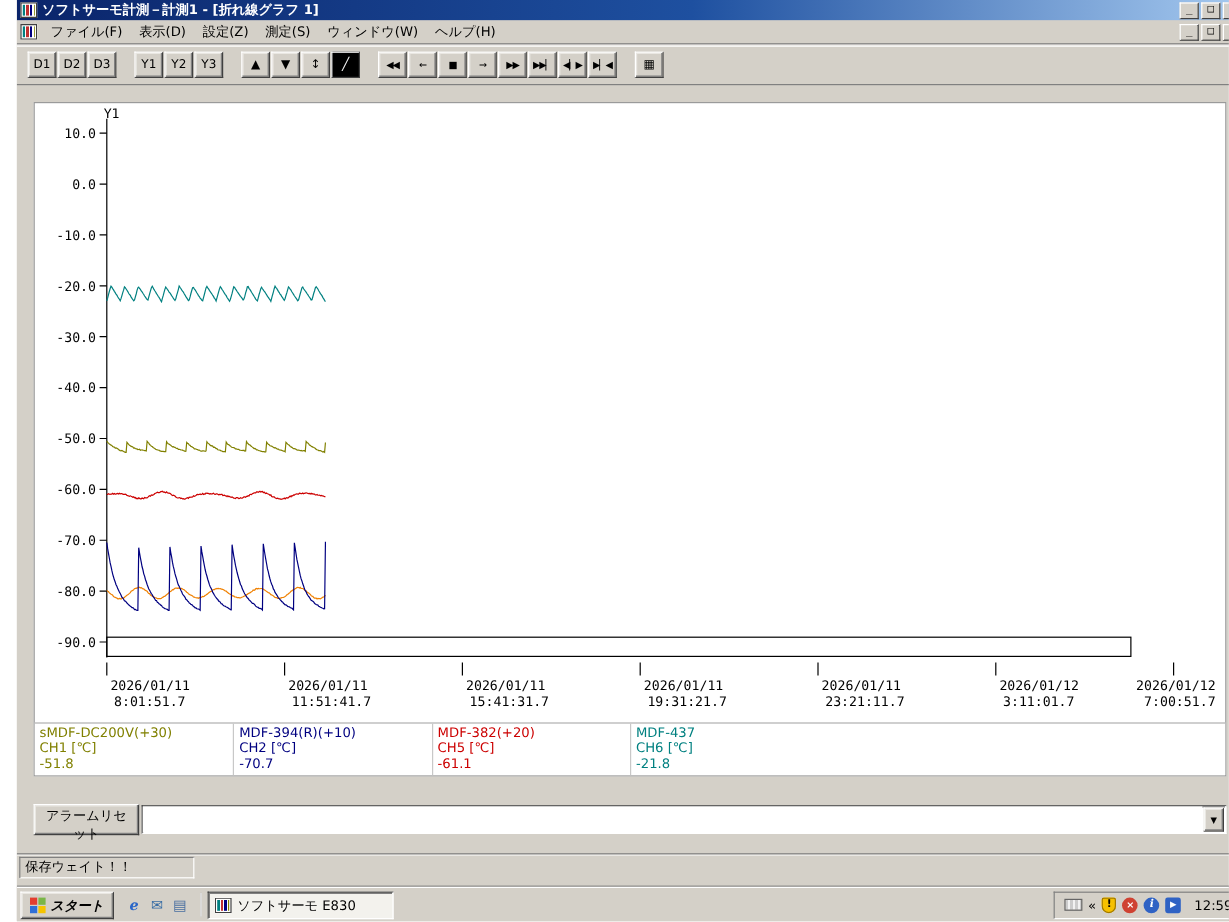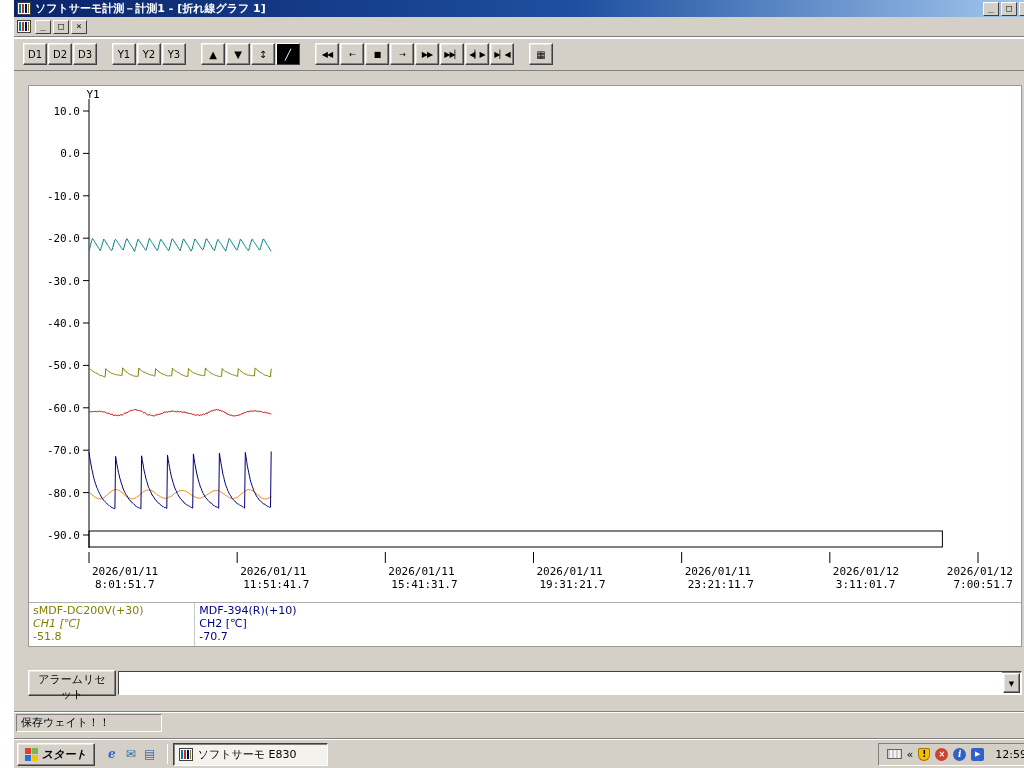--- a/index.html
+++ b/index.html
@@ -133,20 +133,28 @@
     <span class="title-text">ソフトサーモ計測－計測1 - [折れ線グラフ 1]</span>
     <span class="tb-buttons">
       <span class="tb-btn-sm">_</span>
       <span class="tb-btn-sm">□</span>
       <span class="tb-btn-sm">×</span>
     </span>
   </div>
 
   <div class="menubar">
     <span class="app-icon"></span>
+    <span class="menu-items">
+        <span class="menu-item">ファイル(F)</span>
+        <span class="menu-item">表示(D)</span>
+        <span class="menu-item">設定(Z)</span>
+        <span class="menu-item">測定(S)</span>
+        <span class="menu-item">ウィンドウ(W)</span>
+        <span class="menu-item">ヘルプ(H)</span>
+      </span>
     <span class="tb-buttons">
       <span class="tb-btn-sm">_</span>
       <span class="tb-btn-sm">□</span>
       <span class="tb-btn-sm">×</span>
     </span>
   </div>
 
   <div class="toolbar">
     <span class="tb-group">
         <button class="tb-btn">D1</button>
@@ -229,27 +237,37 @@
         <text x="984" y="502" text-anchor="end">7:00:51.7</text>
         <polyline points="60.0,164.7 60.7,162.5 61.4,159.6 62.1,156.9 62.8,154.4 63.5,152.5 64.2,153.3 64.9,154.5 65.6,155.6 66.3,156.8 67.0,157.9 67.7,159.1 68.4,160.0 69.1,161.3 69.8,162.4 70.5,163.4 71.2,164.7 71.9,162.7 72.6,160.3 73.3,157.9 74.0,155.8 74.7,153.1 75.4,153.8 76.1,154.8 76.8,155.9 77.5,157.0 78.2,158.4 78.9,159.4 79.6,160.2 80.3,161.6 81.0,162.7 81.7,163.6 82.4,164.7 83.1,163.9 83.8,161.4 84.5,159.0 85.2,156.0 85.9,153.9 86.6,153.3 87.3,154.4 88.0,155.2 88.7,156.5 89.4,157.3 90.1,158.4 90.8,159.4 91.5,160.7 92.2,161.6 92.9,162.7 93.6,163.6 94.3,164.0 95.0,161.4 95.7,158.9 96.4,156.4 97.1,154.0 97.9,152.6 98.6,153.8 99.3,155.2 100.0,156.3 100.7,157.3 101.4,158.7 102.1,159.6 102.8,160.9 103.5,161.8 104.2,163.0 104.9,164.3 105.6,165.4 106.3,162.6 107.0,160.4 107.7,157.6 108.4,155.1 109.1,153.2 109.8,154.2 110.5,155.2 111.2,156.1 111.9,157.4 112.6,158.1 113.3,159.1 114.0,160.3 114.7,161.3 115.4,162.4 116.1,163.4 116.8,164.3 117.5,162.9 118.2,160.2 118.9,157.8 119.6,155.3 120.3,152.3 121.0,153.4 121.7,154.4 122.4,155.6 123.1,156.7 123.8,157.4 124.5,158.8 125.2,159.9 125.9,161.2 126.6,162.2 127.3,163.3 128.0,164.5 128.7,163.9 129.4,161.4 130.1,158.6 130.8,156.1 131.5,153.7 132.2,153.5 132.9,154.7 133.6,155.6 134.3,156.7 135.0,158.0 135.7,159.0 136.4,160.3 137.1,161.1 137.8,162.5 138.5,163.1 139.2,164.2 139.9,164.6 140.6,162.0 141.3,159.4 142.0,156.6 142.7,153.9 143.4,152.7 144.1,153.9 144.8,154.8 145.5,156.0 146.2,157.1 146.9,158.0 147.6,159.0 148.3,160.2 149.0,161.2 149.7,162.6 150.4,163.3 151.1,164.8 151.8,162.3 152.5,159.8 153.2,157.2 153.9,154.7 154.6,152.9 155.3,153.8 156.0,155.1 156.7,156.1 157.4,157.3 158.1,158.5 158.8,159.5 159.5,160.4 160.2,161.9 160.9,162.9 161.6,164.0 162.3,165.1 163.0,163.4 163.7,161.0 164.4,158.5 165.1,155.6 165.8,153.0 166.5,153.5 167.2,154.7 167.9,155.7 168.6,156.9 169.3,157.9 170.0,158.9 170.7,159.9 171.4,160.9 172.2,161.9 172.9,162.8 173.6,163.9 174.3,163.1 175.0,161.0 175.7,158.0 176.4,155.9 177.1,153.0 177.8,152.8 178.5,154.3 179.2,155.2 179.9,156.2 180.6,157.5 181.3,158.6 182.0,159.7 182.7,160.9 183.4,162.0 184.1,163.2 184.8,164.1 185.5,164.7 186.2,162.2 186.9,159.4 187.6,157.2 188.3,154.7 189.0,153.4 189.7,154.6 190.4,155.6 191.1,156.6 191.8,157.5 192.5,158.6 193.2,159.7 193.9,161.0 194.6,161.8 195.3,162.9 196.0,163.8 196.7,165.1 197.4,162.5 198.1,159.8 198.8,157.4 199.5,154.6 200.2,152.5 200.9,153.7 201.6,154.3 202.3,155.6 203.0,156.8 203.7,157.8 204.4,159.1 205.1,159.8 205.8,161.3 206.5,162.0 207.2,163.3 207.9,164.2 208.6,162.7 209.3,160.2 210.0,158.1 210.7,155.5 211.4,153.1 212.1,153.8 212.8,155.0 213.5,155.8 214.2,157.1 214.9,158.2 215.6,159.3 216.3,160.5 217.0,161.5 217.7,162.5 218.4,163.5 219.1,164.6 219.8,164.0 220.5,161.4 221.2,158.8 221.9,156.4 222.6,153.8 223.3,153.2 224.0,154.6 224.7,155.6 225.4,156.5 226.1,157.4 226.8,158.6 227.5,159.5 228.2,160.7 228.9,161.7 229.6,162.7 230.3,164.0 231.0,163.8 231.7,161.3 232.4,158.6 233.1,156.5 233.8,153.8 234.5,152.9 235.2,154.0 235.9,154.8 236.6,156.3 237.3,157.3 238.0,158.7 238.7,159.5 239.4,160.6 240.1,162.0 240.8,163.1 241.5,164.3 242.2,165.3" fill="none" stroke="#008080" stroke-width="1"></polyline>
         <polyline points="60.0,281.6 60.7,282.7 61.4,283.3 62.1,284.0 62.8,284.4 63.5,285.0 64.2,285.2 64.9,286.1 65.6,286.5 66.3,286.6 67.0,287.4 67.7,287.2 68.4,287.6 69.1,288.0 69.8,288.6 70.5,289.1 71.2,289.5 71.9,289.7 72.6,289.4 73.3,289.8 74.0,290.3 74.7,290.6 75.4,290.9 76.1,290.9 76.8,282.6 77.5,283.4 78.2,284.3 78.9,285.1 79.6,285.4 80.3,286.0 81.0,286.2 81.7,286.5 82.4,287.4 83.1,287.3 83.8,287.7 84.5,288.0 85.2,288.1 85.9,288.7 86.6,288.6 87.3,288.4 88.0,289.2 88.7,289.0 89.4,288.9 90.1,289.2 90.8,289.2 91.5,289.5 92.2,289.5 92.9,289.8 93.6,281.8 94.3,282.7 95.0,283.3 95.7,284.6 96.4,284.8 97.1,285.9 97.9,286.1 98.6,286.9 99.3,287.4 100.0,287.7 100.7,288.3 101.4,288.7 102.1,288.8 102.8,289.2 103.5,289.1 104.2,289.7 104.9,289.9 105.6,290.1 106.3,290.2 107.0,290.2 107.7,290.4 108.4,290.3 109.1,290.4 109.8,282.0 110.5,283.0 111.2,283.9 111.9,284.0 112.6,284.7 113.3,285.1 114.0,285.8 114.7,286.3 115.4,286.2 116.1,286.6 116.8,286.8 117.5,287.3 118.2,287.6 118.9,287.6 119.6,288.4 120.3,288.4 121.0,288.6 121.7,289.0 122.4,289.0 123.1,289.1 123.8,289.5 124.5,289.6 125.2,290.2 125.9,290.0 126.6,282.6 127.3,283.4 128.0,283.8 128.7,284.9 129.4,285.1 130.1,286.1 130.8,286.2 131.5,286.7 132.2,287.1 132.9,288.0 133.6,288.0 134.3,288.2 135.0,288.6 135.7,288.7 136.4,289.2 137.1,289.1 137.8,289.6 138.5,289.9 139.2,290.0 139.9,289.8 140.6,289.7 141.3,289.8 142.0,290.1 142.7,289.8 143.4,282.1 144.1,283.0 144.8,283.7 145.5,284.2 146.2,285.0 146.9,285.5 147.6,285.4 148.3,285.9 149.0,286.8 149.7,286.7 150.4,287.2 151.1,287.8 151.8,287.9 152.5,288.8 153.2,289.0 153.9,289.0 154.6,289.3 155.3,289.7 156.0,289.8 156.7,290.4 157.4,290.3 158.1,290.4 158.8,290.5 159.5,282.4 160.2,283.5 160.9,284.3 161.6,284.5 162.3,285.2 163.0,285.6 163.7,286.4 164.4,286.9 165.1,286.9 165.8,287.0 166.5,287.4 167.2,288.1 167.9,288.1 168.6,288.4 169.3,288.5 170.0,288.5 170.7,289.1 171.4,289.2 172.2,289.4 172.9,289.3 173.6,289.5 174.3,289.2 175.0,289.9 175.7,289.8 176.4,281.9 177.1,283.0 177.8,283.8 178.5,284.5 179.2,284.7 179.9,285.5 180.6,286.0 181.3,286.6 182.0,287.1 182.7,287.8 183.4,287.7 184.1,288.2 184.8,288.9 185.5,288.8 186.2,289.2 186.9,289.5 187.6,289.6 188.3,290.0 189.0,290.1 189.7,290.4 190.4,290.3 191.1,290.3 191.8,290.7 192.5,290.5 193.2,282.5 193.9,283.5 194.6,284.2 195.3,284.6 196.0,285.4 196.7,285.7 197.4,285.8 198.1,286.2 198.8,286.8 199.5,287.2 200.2,287.1 200.9,287.3 201.6,288.0 202.3,288.3 203.0,288.3 203.7,289.0 204.4,289.0 205.1,289.1 205.8,289.3 206.5,289.6 207.2,290.0 207.9,289.9 208.6,290.5 209.3,282.6 210.0,283.3 210.7,284.1 211.4,284.7 212.1,285.1 212.8,286.0 213.5,286.4 214.2,286.8 214.9,287.4 215.6,287.9 216.3,287.9 217.0,288.1 217.7,288.4 218.4,289.0 219.1,289.1 219.8,289.1 220.5,289.2 221.2,289.6 221.9,289.4 222.6,289.7 223.3,289.7 224.0,289.6 224.7,289.6 225.4,290.1 226.1,281.9 226.8,282.7 227.5,283.1 228.2,283.8 228.9,284.9 229.6,285.0 230.3,285.8 231.0,286.2 231.7,286.6 232.4,286.7 233.1,287.3 233.8,287.6 234.5,288.5 235.2,288.8 235.9,289.0 236.6,289.5 237.3,289.5 238.0,289.5 238.7,289.8 239.4,290.3 240.1,290.7 240.8,290.3 241.5,290.9 242.2,282.7" fill="none" stroke="#808000" stroke-width="1"></polyline>
         <polyline points="60.0,326.0 60.7,326.0 61.4,325.5 62.1,325.8 62.8,325.9 63.5,325.7 64.2,325.7 64.9,325.1 65.6,325.8 66.3,325.3 67.0,325.7 67.7,325.7 68.4,325.3 69.1,325.2 69.8,325.7 70.5,325.1 71.2,325.5 71.9,325.4 72.6,325.4 73.3,325.8 74.0,326.0 74.7,326.0 75.4,325.8 76.1,326.1 76.8,326.8 77.5,327.0 78.2,327.3 78.9,327.6 79.6,327.2 80.3,327.6 81.0,327.9 81.7,328.4 82.4,328.0 83.1,328.8 83.8,328.6 84.5,329.5 85.2,329.1 85.9,329.7 86.6,328.9 87.3,329.3 88.0,329.7 88.7,329.8 89.4,329.0 90.1,329.3 90.8,329.6 91.5,328.6 92.2,328.9 92.9,328.9 93.6,328.9 94.3,328.3 95.0,327.6 95.7,327.1 96.4,327.5 97.1,326.4 97.9,326.7 98.6,326.4 99.3,326.1 100.0,325.3 100.7,325.0 101.4,324.7 102.1,324.1 102.8,324.5 103.5,324.5 104.2,324.3 104.9,323.6 105.6,323.7 106.3,323.4 107.0,324.1 107.7,323.9 108.4,324.3 109.1,324.7 109.8,323.9 110.5,324.6 111.2,325.0 111.9,325.0 112.6,325.1 113.3,325.6 114.0,326.4 114.7,327.0 115.4,326.6 116.1,326.9 116.8,327.4 117.5,328.1 118.2,328.6 118.9,329.0 119.6,329.0 120.3,328.7 121.0,328.8 121.7,329.5 122.4,329.1 123.1,329.7 123.8,329.5 124.5,329.9 125.2,329.9 125.9,329.5 126.6,329.0 127.3,328.8 128.0,329.3 128.7,328.3 129.4,328.4 130.1,328.2 130.8,328.3 131.5,328.2 132.2,327.2 132.9,327.6 133.6,327.3 134.3,327.0 135.0,326.2 135.7,326.0 136.4,326.2 137.1,326.1 137.8,325.6 138.5,326.2 139.2,325.9 139.9,325.2 140.6,326.0 141.3,325.6 142.0,325.8 142.7,324.8 143.4,325.2 144.1,324.9 144.8,325.2 145.5,325.7 146.2,325.3 146.9,325.5 147.6,325.8 148.3,325.2 149.0,325.0 149.7,325.9 150.4,326.0 151.1,325.6 151.8,325.5 152.5,325.9 153.2,326.4 153.9,326.0 154.6,326.2 155.3,326.0 156.0,326.0 156.7,327.0 157.4,326.8 158.1,326.6 158.8,327.2 159.5,327.2 160.2,327.9 160.9,327.2 161.6,327.9 162.3,327.7 163.0,328.1 163.7,328.5 164.4,328.2 165.1,328.6 165.8,329.1 166.5,329.2 167.2,329.5 167.9,328.7 168.6,328.7 169.3,328.9 170.0,329.5 170.7,329.4 171.4,328.8 172.2,329.1 172.9,329.2 173.6,328.6 174.3,328.1 175.0,328.1 175.7,328.4 176.4,327.6 177.1,327.6 177.8,327.1 178.5,327.3 179.2,326.1 179.9,326.0 180.6,326.2 181.3,325.4 182.0,325.2 182.7,324.7 183.4,324.8 184.1,324.8 184.8,323.9 185.5,323.9 186.2,324.2 186.9,323.8 187.6,323.4 188.3,324.1 189.0,323.7 189.7,323.6 190.4,324.6 191.1,324.1 191.8,324.9 192.5,325.3 193.2,324.8 193.9,325.5 194.6,325.7 195.3,326.1 196.0,326.7 196.7,326.4 197.4,327.8 198.1,328.1 198.8,328.0 199.5,328.0 200.2,328.9 200.9,329.2 201.6,329.5 202.3,329.1 203.0,329.5 203.7,329.8 204.4,329.7 205.1,330.1 205.8,330.0 206.5,329.7 207.2,329.6 207.9,329.1 208.6,329.8 209.3,329.0 210.0,328.7 210.7,329.0 211.4,328.7 212.1,328.0 212.8,327.4 213.5,328.0 214.2,327.0 214.9,327.2 215.6,326.5 216.3,326.6 217.0,325.9 217.7,325.8 218.4,325.5 219.1,325.8 219.8,325.8 220.5,324.9 221.2,325.1 221.9,325.3 222.6,325.3 223.3,324.9 224.0,325.5 224.7,325.1 225.4,324.9 226.1,324.7 226.8,324.8 227.5,325.2 228.2,325.3 228.9,325.2 229.6,325.7 230.3,325.1 231.0,325.7 231.7,325.4 232.4,325.8 233.1,325.7 233.8,326.5 234.5,326.5 235.2,326.1 235.9,326.7 236.6,326.7 237.3,326.6 238.0,327.1 238.7,326.9 239.4,327.2 240.1,327.2 240.8,327.5 241.5,327.9 242.2,327.8" fill="none" stroke="#cc0000" stroke-width="1"></polyline>
         <polyline points="60.0,406.0 60.7,406.6 61.4,407.1 62.1,408.1 62.8,408.5 63.5,409.2 64.2,409.4 64.9,410.0 65.6,411.1 66.3,411.5 67.0,411.8 67.7,412.1 68.4,412.4 69.1,413.0 69.8,413.0 70.5,412.7 71.2,412.9 71.9,413.2 72.6,412.8 73.3,412.2 74.0,412.4 74.7,412.0 75.4,411.0 76.1,410.7 76.8,410.0 77.5,409.7 78.2,409.1 78.9,408.5 79.6,407.8 80.3,406.7 81.0,406.3 81.7,406.0 82.4,405.4 83.1,404.6 83.8,404.3 84.5,404.3 85.2,403.9 85.9,403.9 86.6,403.3 87.3,403.5 88.0,403.9 88.7,403.7 89.4,404.1 90.1,404.7 90.8,404.7 91.5,405.5 92.2,406.0 92.9,406.3 93.6,406.7 94.3,407.8 95.0,408.5 95.7,408.8 96.4,409.8 97.1,410.3 97.9,410.8 98.6,410.9 99.3,411.6 100.0,412.0 100.7,412.1 101.4,412.3 102.1,412.9 102.8,412.8 103.5,412.9 104.2,412.8 104.9,412.8 105.6,412.6 106.3,411.8 107.0,411.7 107.7,411.0 108.4,411.0 109.1,410.2 109.8,409.7 110.5,409.0 111.2,408.6 111.9,407.6 112.6,407.0 113.3,406.9 114.0,406.2 114.7,405.4 115.4,405.6 116.1,404.8 116.8,404.2 117.5,404.0 118.2,404.1 118.9,404.3 119.6,403.9 120.3,404.3 121.0,404.4 121.7,404.5 122.4,404.3 123.1,404.9 123.8,405.2 124.5,405.5 125.2,406.2 125.9,406.7 126.6,407.5 127.3,407.9 128.0,408.7 128.7,409.3 129.4,409.6 130.1,410.0 130.8,410.2 131.5,410.6 132.2,411.5 132.9,411.6 133.6,411.9 134.3,412.1 135.0,412.2 135.7,412.2 136.4,412.5 137.1,412.0 137.8,412.3 138.5,412.0 139.2,411.4 139.9,411.0 140.6,411.2 141.3,410.8 142.0,410.1 142.7,409.9 143.4,409.3 144.1,408.9 144.8,408.1 145.5,407.6 146.2,407.1 146.9,406.8 147.6,406.5 148.3,405.6 149.0,405.4 149.7,405.4 150.4,404.7 151.1,404.7 151.8,404.4 152.5,404.5 153.2,404.4 153.9,404.6 154.6,404.5 155.3,404.9 156.0,404.9 156.7,405.2 157.4,405.5 158.1,406.1 158.8,406.4 159.5,406.6 160.2,407.3 160.9,407.9 161.6,408.6 162.3,408.8 163.0,409.4 163.7,409.5 164.4,410.1 165.1,410.8 165.8,410.6 166.5,411.4 167.2,411.5 167.9,411.6 168.6,412.1 169.3,412.0 170.0,412.0 170.7,412.2 171.4,412.2 172.2,411.9 172.9,411.5 173.6,411.3 174.3,410.9 175.0,410.5 175.7,410.4 176.4,409.6 177.1,409.3 177.8,408.7 178.5,408.4 179.2,408.1 179.9,407.5 180.6,407.1 181.3,406.6 182.0,405.7 182.7,405.9 183.4,405.6 184.1,404.7 184.8,404.4 185.5,404.8 186.2,404.3 186.9,404.5 187.6,404.6 188.3,404.4 189.0,404.4 189.7,404.7 190.4,404.8 191.1,405.5 191.8,405.9 192.5,406.4 193.2,406.9 193.9,407.3 194.6,407.9 195.3,408.0 196.0,408.7 196.7,409.5 197.4,409.7 198.1,410.2 198.8,410.5 199.5,411.4 200.2,411.8 200.9,412.0 201.6,412.0 202.3,412.7 203.0,412.7 203.7,412.7 204.4,412.5 205.1,412.4 205.8,412.0 206.5,411.9 207.2,411.9 207.9,411.5 208.6,411.1 209.3,410.6 210.0,409.7 210.7,409.4 211.4,408.8 212.1,408.2 212.8,407.7 213.5,406.7 214.2,406.4 214.9,405.7 215.6,405.6 216.3,405.1 217.0,404.7 217.7,404.3 218.4,403.7 219.1,403.5 219.8,403.6 220.5,404.0 221.2,403.5 221.9,404.3 222.6,404.4 223.3,404.4 224.0,404.9 224.7,405.6 225.4,406.2 226.1,406.3 226.8,407.3 227.5,407.9 228.2,408.1 228.9,408.8 229.6,409.3 230.3,410.4 231.0,410.9 231.7,411.0 232.4,412.0 233.1,412.4 233.8,412.4 234.5,412.4 235.2,413.1 235.9,412.7 236.6,412.9 237.3,412.8 238.0,413.1 238.7,412.5 239.4,412.2 240.1,411.6 240.8,411.4 241.5,411.0 242.2,410.0" fill="none" stroke="#f08000" stroke-width="1"></polyline>
         <polyline points="60.0,366.1 60.7,371.2 61.4,375.1 62.1,379.0 62.8,383.1 63.5,386.0 64.2,389.4 64.9,392.4 65.6,394.8 66.3,397.2 67.0,399.0 67.7,401.3 68.4,402.6 69.1,404.5 69.8,405.8 70.5,407.4 71.2,408.6 71.9,410.0 72.6,411.7 73.3,412.2 74.0,413.4 74.7,414.6 75.4,414.9 76.1,415.6 76.8,416.5 77.5,417.2 78.2,418.0 78.9,418.5 79.6,419.3 80.3,419.6 81.0,420.3 81.7,420.4 82.4,421.0 83.1,422.0 83.8,421.8 84.5,422.4 85.2,422.6 85.9,422.6 86.6,370.4 87.3,374.9 88.0,378.9 88.7,382.4 89.4,386.3 90.1,388.8 90.8,392.2 91.5,394.1 92.2,396.9 92.9,398.8 93.6,401.1 94.3,403.0 95.0,404.9 95.7,405.9 96.4,407.4 97.1,408.7 97.9,409.6 98.6,411.2 99.3,412.0 100.0,413.2 100.7,414.4 101.4,414.5 102.1,415.9 102.8,416.2 103.5,417.1 104.2,417.5 104.9,418.3 105.6,418.6 106.3,419.8 107.0,420.3 107.7,420.7 108.4,421.3 109.1,421.3 109.8,421.7 110.5,421.8 111.2,422.7 111.9,422.7 112.6,369.8 113.3,374.5 114.0,378.0 114.7,382.5 115.4,386.0 116.1,388.6 116.8,392.1 117.5,394.4 118.2,396.6 118.9,399.3 119.6,401.4 120.3,402.5 121.0,404.1 121.7,405.8 122.4,407.1 123.1,409.0 123.8,410.0 124.5,410.8 125.2,411.8 125.9,413.4 126.6,413.7 127.3,414.8 128.0,415.3 128.7,416.5 129.4,416.8 130.1,417.8 130.8,417.9 131.5,418.5 132.2,419.5 132.9,419.7 133.6,420.6 134.3,420.6 135.0,421.3 135.7,421.5 136.4,421.5 137.1,421.9 137.8,422.5 138.5,369.0 139.2,373.9 139.9,377.7 140.6,381.6 141.3,385.3 142.0,388.8 142.7,391.8 143.4,394.0 144.1,396.7 144.8,398.8 145.5,401.2 146.2,402.9 146.9,404.2 147.6,405.7 148.3,407.7 149.0,408.7 149.7,410.0 150.4,411.1 151.1,412.1 151.8,413.0 152.5,413.5 153.2,414.9 153.9,415.0 154.6,415.9 155.3,417.1 156.0,417.2 156.7,418.1 157.4,418.8 158.1,419.0 158.8,419.3 159.5,419.8 160.2,420.0 160.9,420.5 161.6,421.1 162.3,421.4 163.0,422.0 163.7,422.1 164.4,367.9 165.1,372.9 165.8,377.4 166.5,381.0 167.2,385.0 167.9,388.0 168.6,391.1 169.3,393.8 170.0,396.3 170.7,398.6 171.4,401.1 172.2,402.3 172.9,404.7 173.6,406.1 174.3,407.6 175.0,409.0 175.7,409.9 176.4,411.3 177.1,412.1 177.8,412.7 178.5,413.9 179.2,414.4 179.9,415.2 180.6,416.0 181.3,416.9 182.0,416.8 182.7,417.3 183.4,418.1 184.1,419.1 184.8,419.6 185.5,419.9 186.2,420.1 186.9,420.9 187.6,420.9 188.3,421.2 189.0,421.5 189.7,422.3 190.4,367.2 191.1,371.7 191.8,376.1 192.5,380.1 193.2,384.0 193.9,388.1 194.6,390.5 195.3,393.8 196.0,396.5 196.7,398.9 197.4,400.8 198.1,402.4 198.8,404.8 199.5,405.7 200.2,407.7 200.9,408.7 201.6,409.7 202.3,410.9 203.0,412.2 203.7,412.9 204.4,413.7 205.1,414.4 205.8,415.4 206.5,415.6 207.2,416.7 207.9,417.3 208.6,418.0 209.3,418.0 210.0,418.5 210.7,419.3 211.4,419.5 212.1,419.6 212.8,420.2 213.5,420.7 214.2,420.8 214.9,421.5 215.6,422.2 216.3,366.4 217.0,370.8 217.7,375.5 218.4,380.2 219.1,383.4 219.8,386.9 220.5,390.1 221.2,393.5 221.9,396.2 222.6,398.1 223.3,400.5 224.0,402.3 224.7,404.7 225.4,406.2 226.1,407.2 226.8,408.9 227.5,410.0 228.2,411.1 228.9,411.8 229.6,413.1 230.3,414.2 231.0,414.6 231.7,415.1 232.4,415.6 233.1,416.7 233.8,417.3 234.5,417.8 235.2,418.0 235.9,418.2 236.6,419.2 237.3,419.5 238.0,420.0 238.7,420.3 239.4,420.7 240.1,420.9 240.8,421.3 241.5,421.2 242.2,365.5" fill="none" stroke="#000080" stroke-width="1"></polyline>
       </svg>
     <div class="legend">
         <div class="legend-cell">
           <span style="color: rgb(128, 128, 0);">sMDF-DC200V(+30)</span>
-          <span style="color: rgb(128, 128, 0); font-style: italic;">CH1 [℃]</span>
+          <span style="color: rgb(128, 128, 0);">CH1 [℃]</span>
           <span style="color: rgb(128, 128, 0);">-51.8</span>
         </div>
         <div class="legend-cell">
           <span style="color: rgb(0, 0, 128);">MDF-394(R)(+10)</span>
           <span style="color: rgb(0, 0, 128);">CH2 [℃]</span>
           <span style="color: rgb(0, 0, 128);">-70.7</span>
+        </div>
+        <div class="legend-cell">
+          <span style="color: rgb(204, 0, 0);">MDF-382(+20)</span>
+          <span style="color: rgb(204, 0, 0);">CH5 [℃]</span>
+          <span style="color: rgb(204, 0, 0);">-61.1</span>
+        </div>
+        <div class="legend-cell">
+          <span style="color: rgb(0, 128, 128);">MDF-437</span>
+          <span style="color: rgb(0, 128, 128);">CH6 [℃]</span>
+          <span style="color: rgb(0, 128, 128);">-21.8</span>
         </div>
       </div>
   </div>
 
   <div class="alarm-row">
     <button class="btn3d alarm-btn">アラームリセット</button>
     <div class="combo">
       <input class="combo-input" value="" style="">
       <span class="combo-arrow btn3d">▼</span>
     </div>

